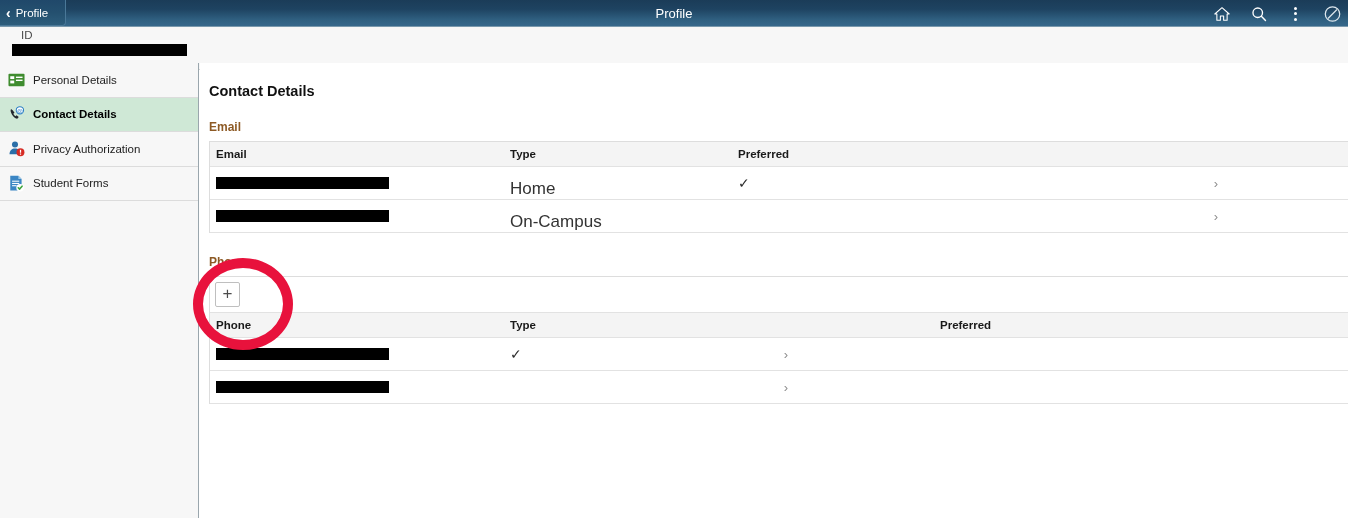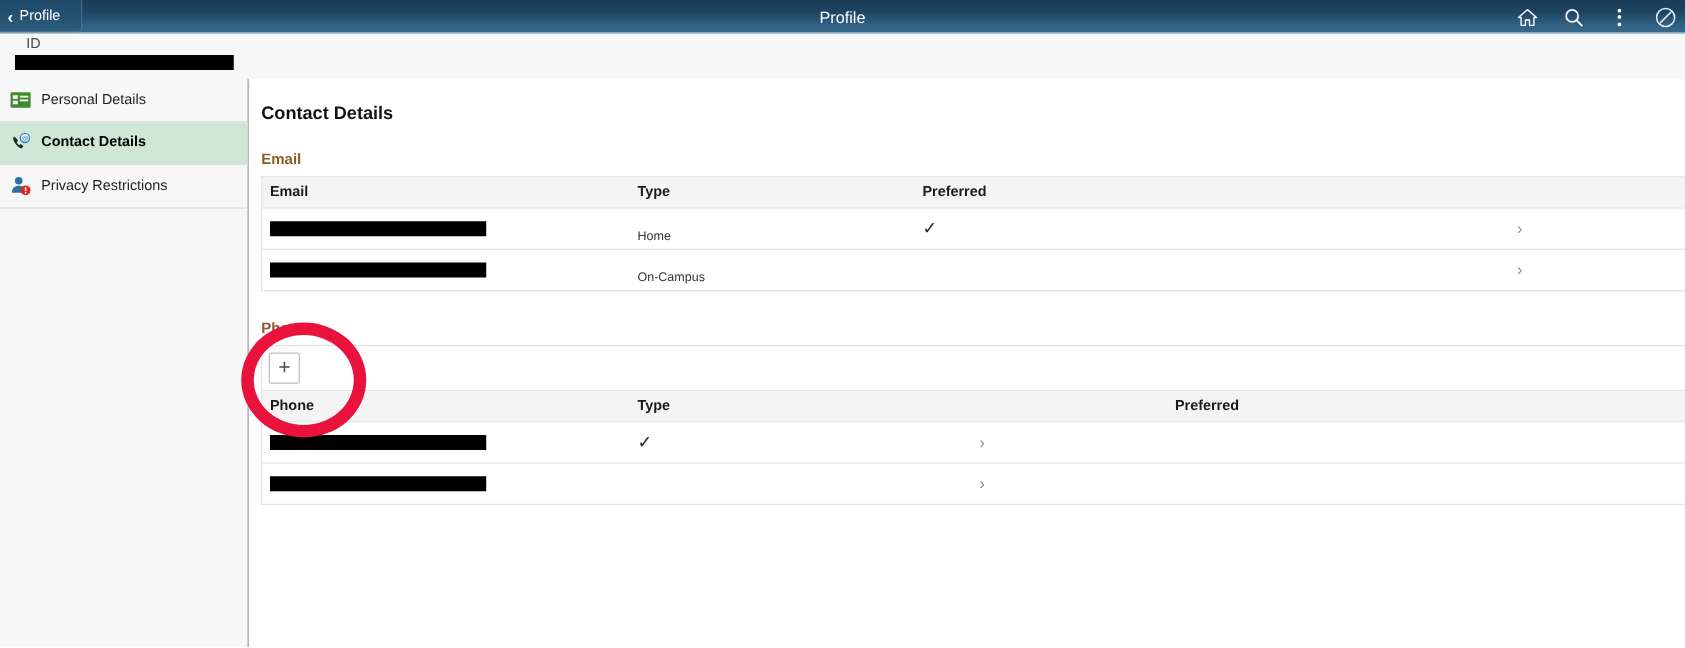--- a/index.html
+++ b/index.html
@@ -246,21 +246,21 @@
   .c-arrow { width: 66px; box-sizing: border-box; text-align: right; padding-right: 6px; }
 
   .grow.head .c-val,
   .grow.head .c-type,
   .grow.head .c-pref {
     font-size: 11.5px;
     font-weight: bold;
     color: #1a1a1a;
   }
   .grow.body .c-type {
-    font-size: 10px;
+    font-size: 17px;
     color: #333333;
     margin-top: 12px;
   }
   .redact {
     height: 12px;
     background: #000000;
     width: 173px;
   }
   .check {
     font-size: 14px;
@@ -367,24 +367,38 @@
     <div class="side-item">
       <span class="s-ico">
         <svg width="17" height="17" viewBox="0 0 18 18">
           <circle cx="7.4" cy="4.8" r="3.2" fill="#2b6fa8"></circle>
           <path d="M1.6 15 C1.6 10.9 4.2 9 7.4 9 C10.6 9 13.2 10.9 13.2 15 Z" fill="#2b6fa8"></path>
           <circle cx="13.2" cy="13" r="4.2" fill="#d62b23"></circle>
           <rect x="12.6" y="10.4" width="1.3" height="3.1" fill="#ffffff"></rect>
           <rect x="12.6" y="14.3" width="1.3" height="1.3" fill="#ffffff"></rect>
         </svg>
       </span>
-      <span class="side-label">Privacy Restrictions</span>
-    </div>
-
-
+      <span class="side-label">Privacy Authorization</span>
+    </div>
+
+
+    <div class="side-item">
+      <span class="s-ico">
+        <svg width="17" height="17" viewBox="0 0 18 18">
+          <path d="M2.4 0.8 H11 L14.4 4.2 V16.4 H2.4 Z" fill="#3b86c4"></path>
+          <path d="M11 0.8 V4.2 H14.4 Z" fill="#9ec9e6"></path>
+          <rect x="4.3" y="6" width="7.6" height="1.1" fill="#ffffff"></rect>
+          <rect x="4.3" y="8.4" width="7.6" height="1.1" fill="#ffffff"></rect>
+          <rect x="4.3" y="10.8" width="4.8" height="1.1" fill="#ffffff"></rect>
+          <circle cx="12.8" cy="13.4" r="4" fill="#ffffff"></circle>
+          <path d="M10.9 13.5 L12.3 14.9 L14.9 11.8" fill="none" stroke="#3fa63f" stroke-width="1.7" stroke-linecap="round" stroke-linejoin="round"></path>
+        </svg>
+      </span>
+      <span class="side-label">Student Forms</span>
+    </div>
 
   </div>
 
   <div class="main">
 
     <div class="page-title">Contact Details</div>
 
     <div class="section" style="top:57px;">
       <div class="section-label">Email</div>
 

